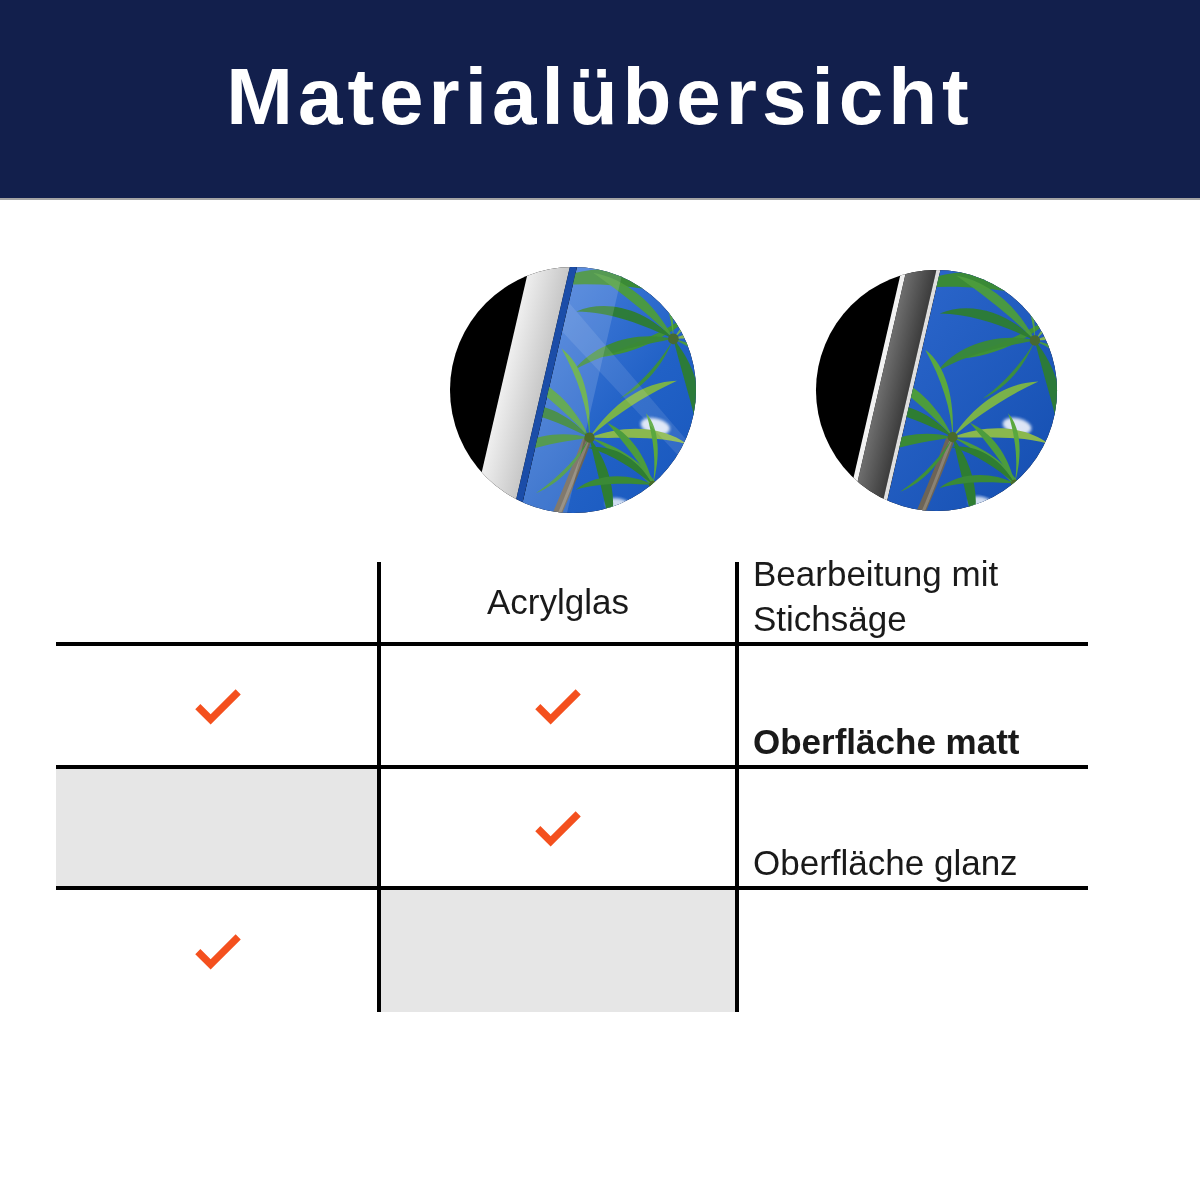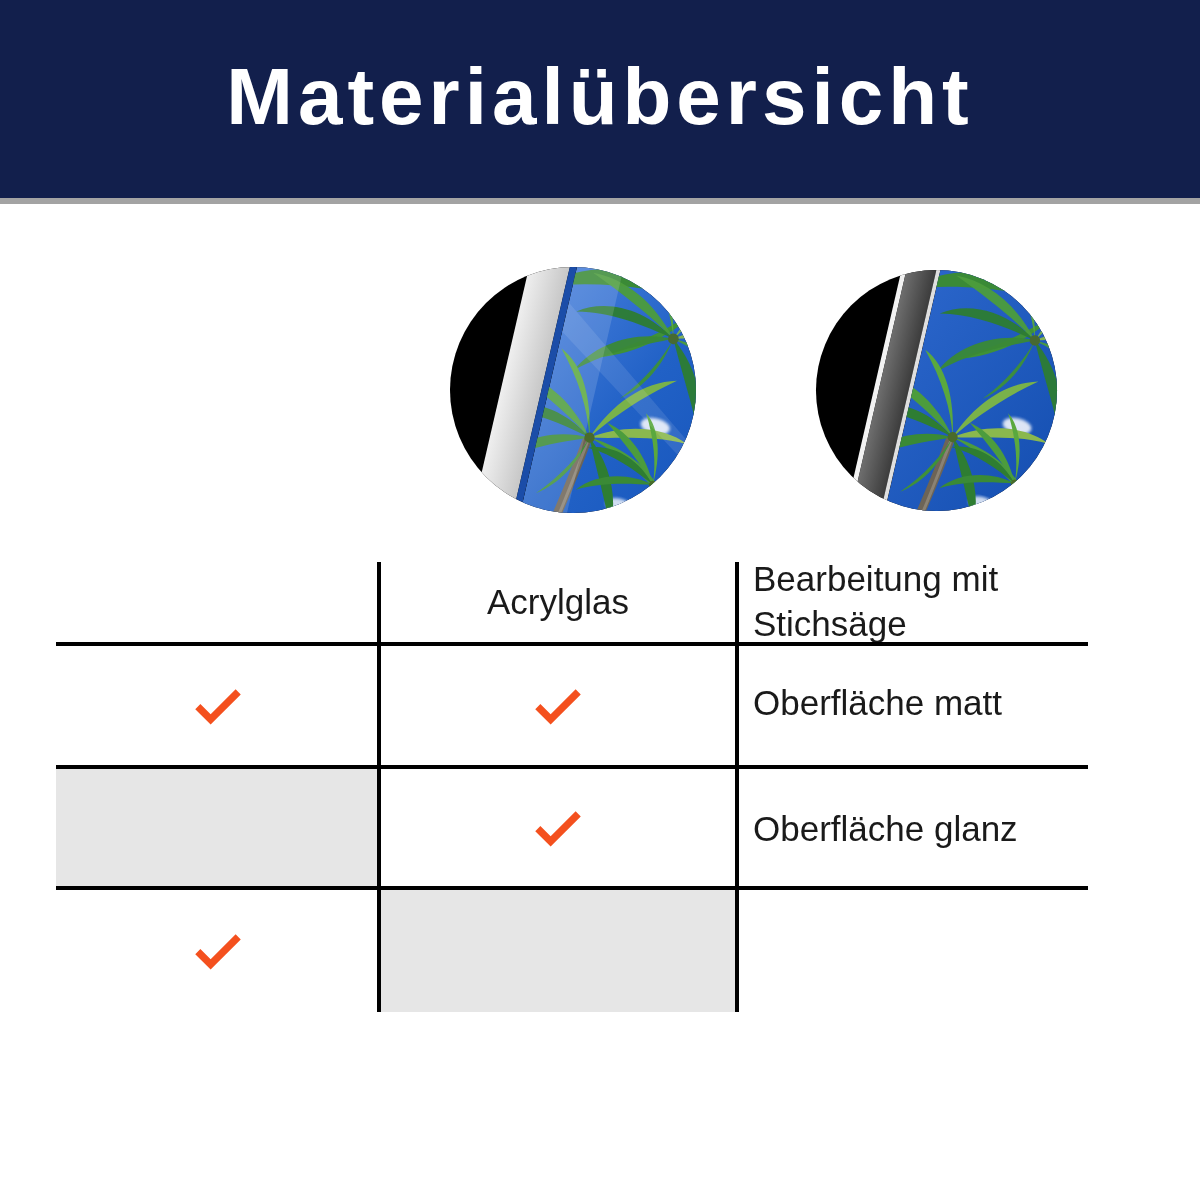--- a/index.html
+++ b/index.html
@@ -6,21 +6,21 @@
   body{
     width:1200px;height:1200px;position:relative;overflow:hidden;
     background:#ffffff;
     font-family:"Liberation Sans","DejaVu Sans",sans-serif;
     -webkit-font-smoothing:antialiased;
   }
   
   .header-band{
     position:absolute;left:0;top:0;width:1200px;height:198px;
     display:flex;align-items:center;justify-content:center;
-    border-bottom:6px solid #a3a3a3;
+    border-bottom:2px solid #a3a3a3;
   }
   .header-title{
     color:#ffffff;font-size:80px;font-weight:bold;letter-spacing:5px;
     line-height:1;transform:translateY(-2px);
   }
   
   .sample-circle{position:absolute;width:248px;height:248px;}
   .sample-circle.acryl{left:449px;top:266px;}
   .sample-circle.alu{left:815px;top:269px;width:243px;height:243px;}
   
@@ -33,21 +33,21 @@
     grid-template-columns:323px 358px 351px;
     grid-template-rows:80px 123px 121px 126px;
   }
   .cell{display:flex;align-items:center;justify-content:center;}
   .header-cell{
     font-size:35px;color:#1a1a1a;
   }
   .label-cell{
     justify-content:flex-start;text-align:left;
     padding-left:16px;box-sizing:border-box;
-    font-size:35px;color:#1a1a1a;line-height:1.28;
+    font-size:35px;color:#1a1a1a;line-height:1.28;align-items:flex-end;
   }
   .value-cell.na{background:var(--na-color,#e6e6e6);}
   .check-wrap{width:66px;height:60px;display:block;}
   
   .grid-line{position:absolute;background:var(--line-color,#000);}
   .vline{width:4px;top:0;height:450px;}
   .vline.v1{left:321px;}
   .vline.v2{left:679px;}
   .hline{left:0;width:1032px;height:4px;}
   .hline.h1{top:80px;}
@@ -162,21 +162,21 @@
       <div class="cell value-cell">
         <svg class="check-wrap" viewBox="0 0 24 24">
           <path fill="#f4501e" d="M9.05 16.1 4.95 12l-2.05 2.05 6.15 6.15L21.1 8.15l-2.05-2.05z"></path>
         </svg>
       </div>
       <div class="cell value-cell">
         <svg class="check-wrap" viewBox="0 0 24 24">
           <path fill="#f4501e" d="M9.05 16.1 4.95 12l-2.05 2.05 6.15 6.15L21.1 8.15l-2.05-2.05z"></path>
         </svg>
       </div>
-      <div class="cell label-cell" style="max-width: 323px;">
+      <div class="cell label-cell" style="max-width: 323px; font-weight: bold;">
         <span>Oberfläche matt</span>
       </div>
       <div class="cell value-cell na"></div>
       <div class="cell value-cell">
         <svg class="check-wrap" viewBox="0 0 24 24">
           <path fill="#f4501e" d="M9.05 16.1 4.95 12l-2.05 2.05 6.15 6.15L21.1 8.15l-2.05-2.05z"></path>
         </svg>
       </div>
       <div class="cell label-cell" style="max-width: 323px; margin-top: 8px;">
         <span>Oberfläche glanz</span>

